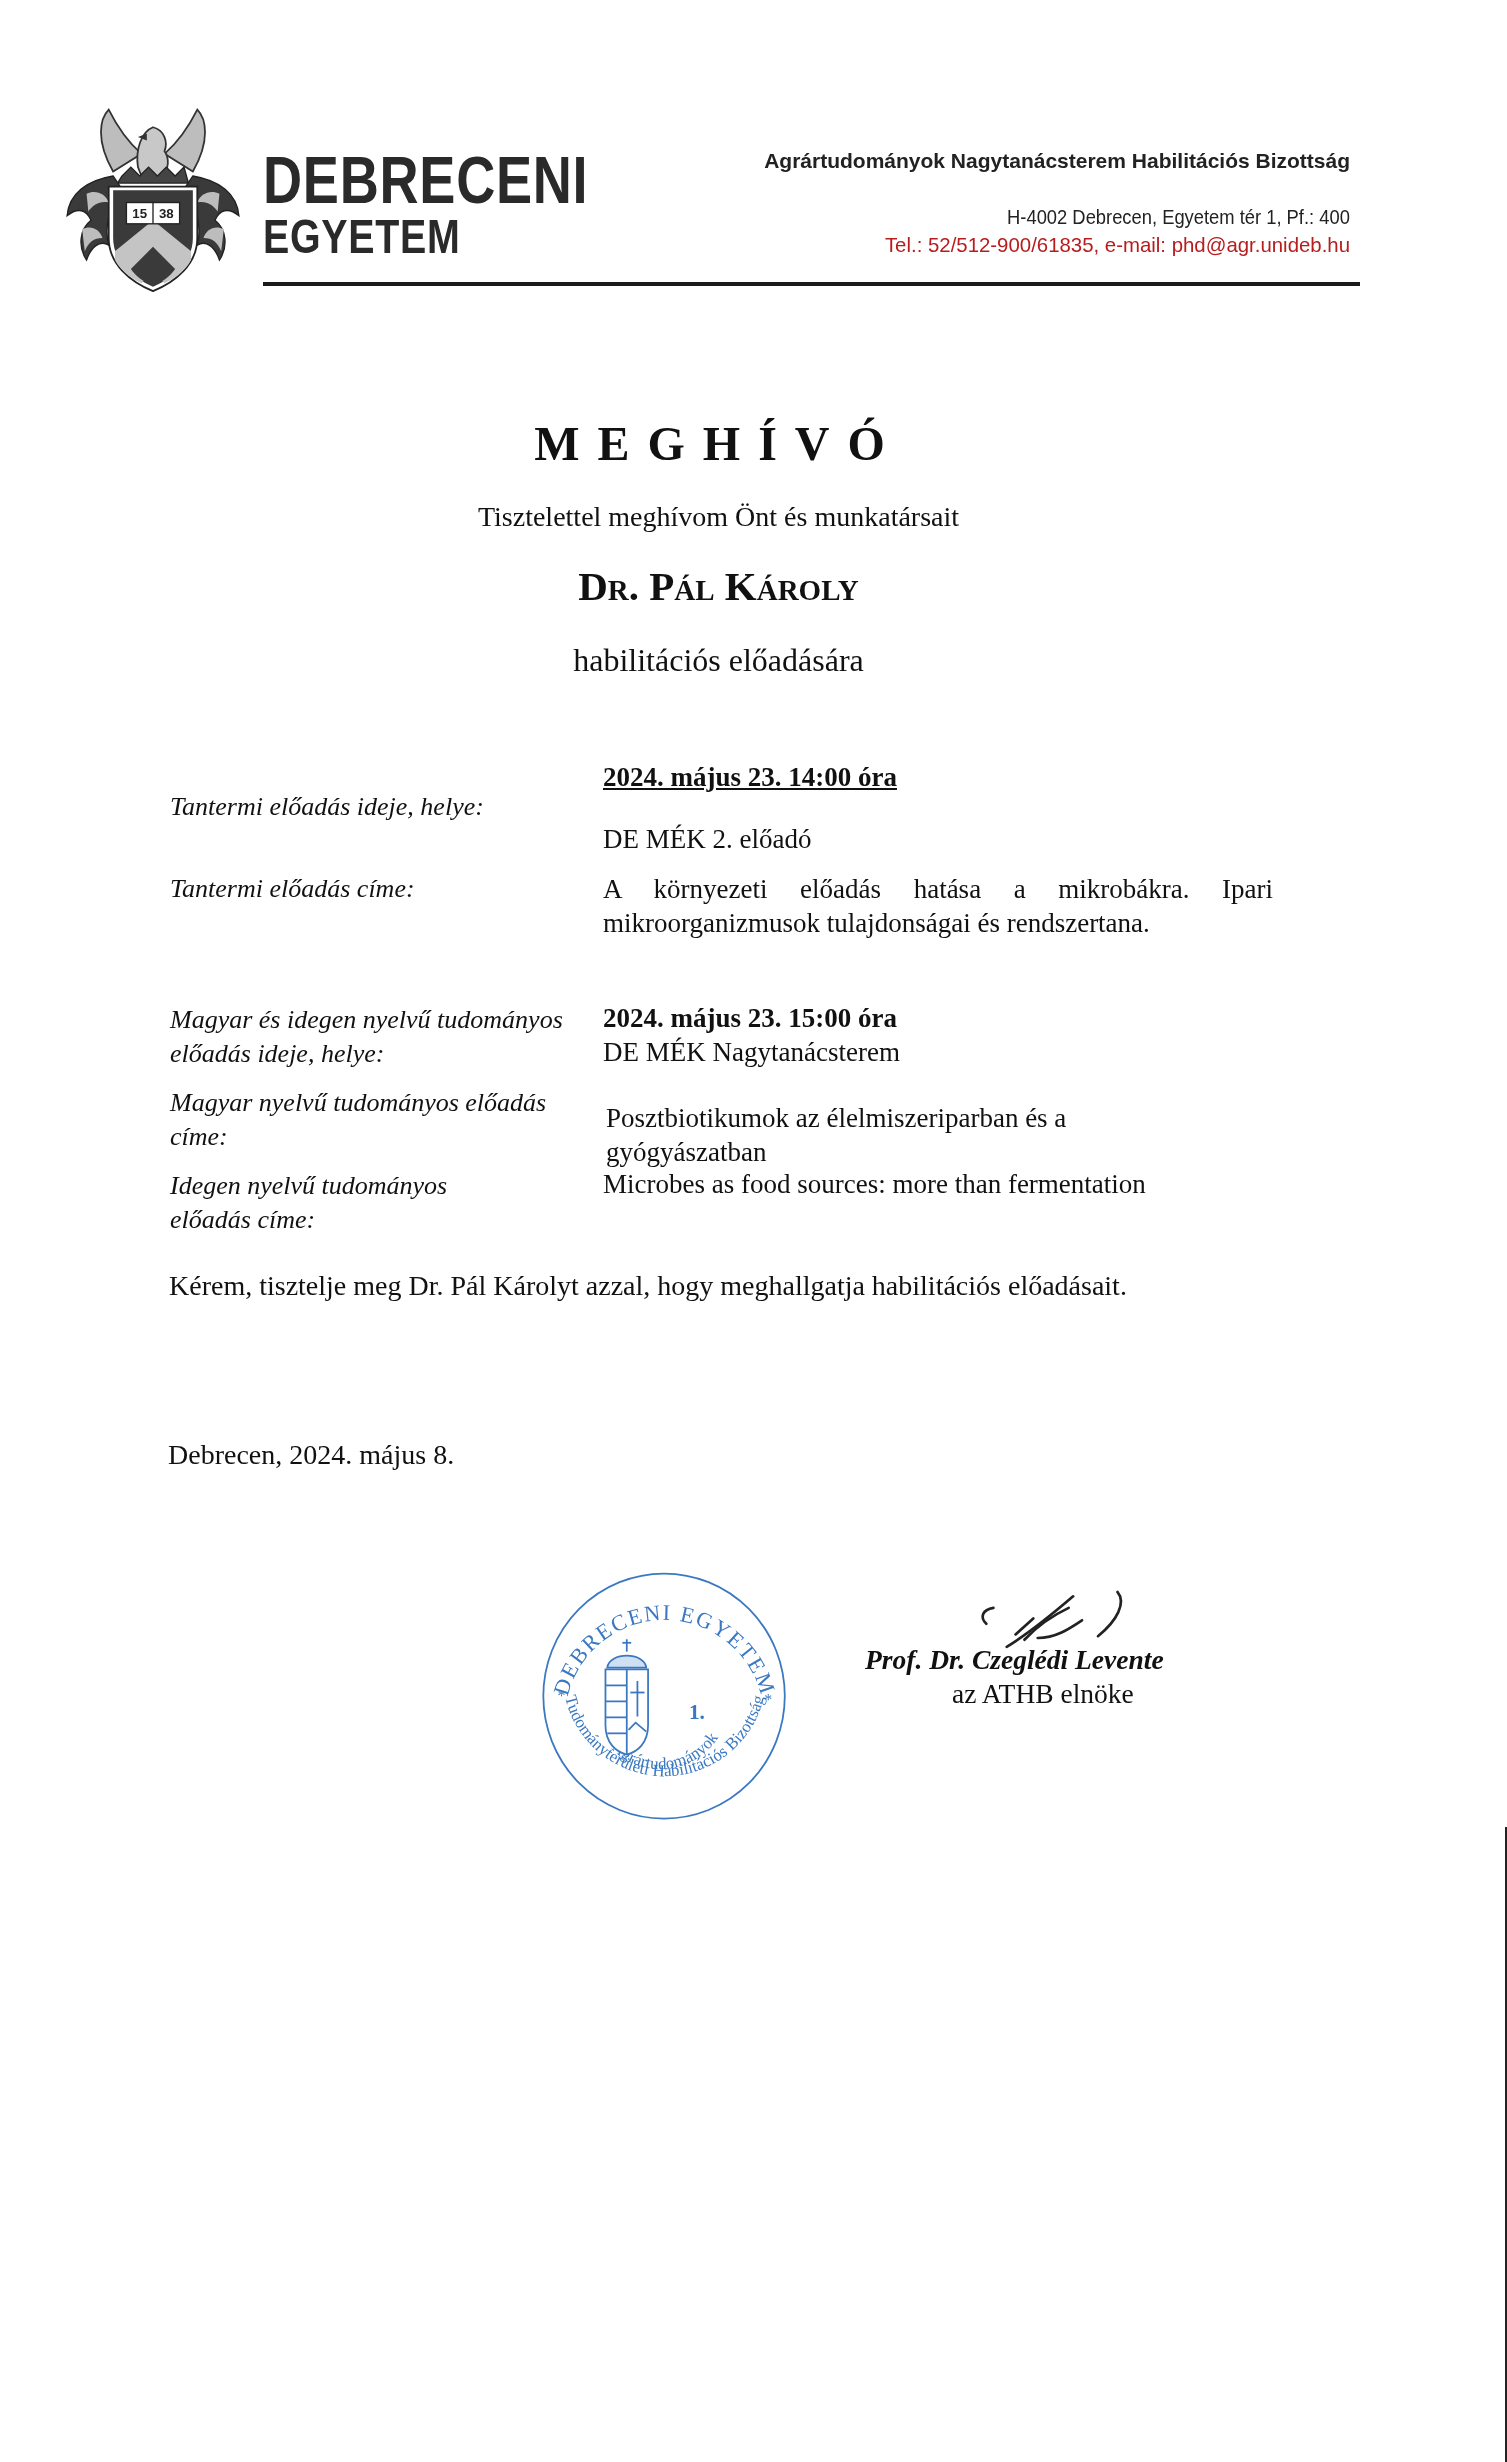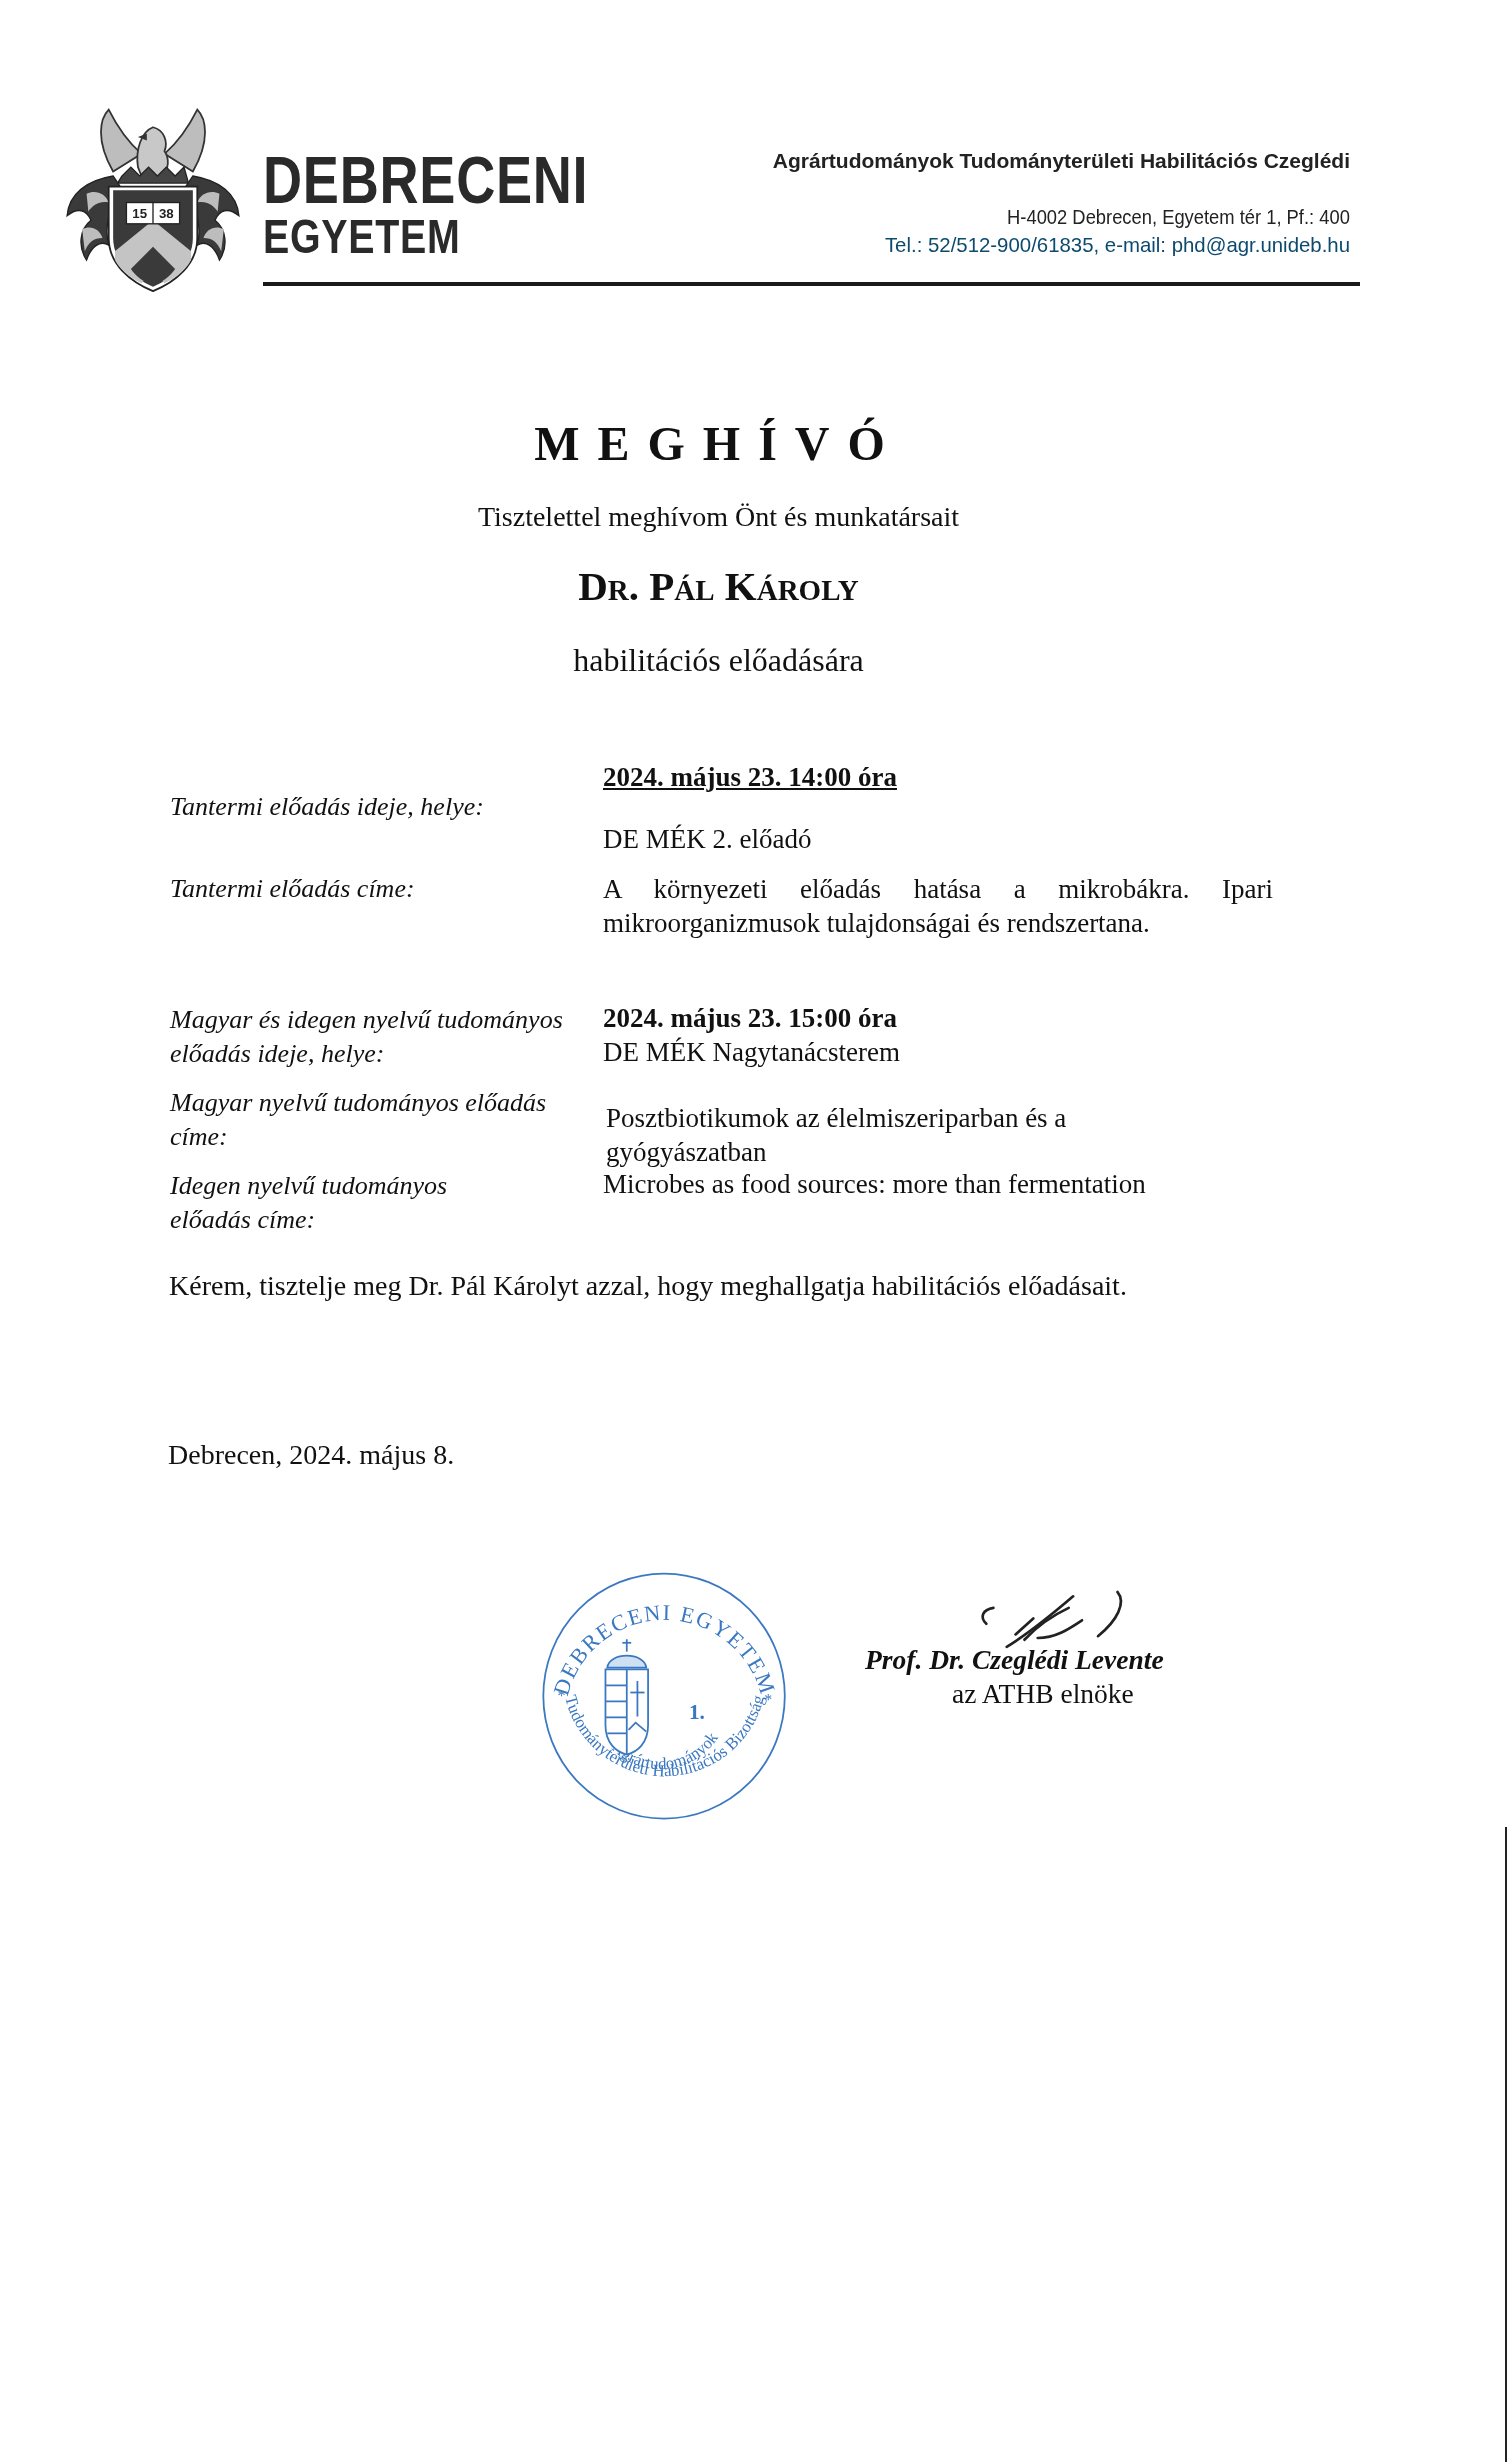--- a/index.html
+++ b/index.html
@@ -10,21 +10,21 @@
 
   
   #logo { left: 60px; top: 105px; width: 186px; height: 188px; }
   #uni-name-1 { left: 263px; top: 145px; font-size: 66px; font-weight: bold; letter-spacing: 0.9px;
     line-height: 71px; transform: scaleX(0.82); transform-origin: left top; color: #2a2a2a; }
   #uni-name-2 { left: 263px; top: 212px; font-size: 48px; font-weight: bold; letter-spacing: 0.9px;
     line-height: 50px; transform: scaleX(0.82); transform-origin: left top; color: #2a2a2a; }
   #committee { right: 158px; top: 149px; font-size: 21px; font-weight: bold; white-space: nowrap; color: #222; }
   #address { right: 158px; top: 206px; font-size: 20.4px; white-space: nowrap; color: #222;
     transform: scaleX(0.9); transform-origin: right top; }
-  #contact { right: 158px; top: 234px; font-size: 20.4px; white-space: nowrap; color: #0c4a6e; }
+  #contact { right: 158px; top: 234px; font-size: 20.4px; white-space: nowrap; color: #b91c1c; }
   #header-rule { left: 263px; top: 282px; width: 1097px; height: 3.5px; background: #1a1a1a; }
 
   
   .center { left: 0; width: 1437px; text-align: center; white-space: nowrap; }
   #title { top: 408px; font-size: 48px; font-weight: bold; letter-spacing: 18px; line-height: 71px; }
   #greeting { top: 497px; font-size: 28px; line-height: 39px; }
   #honoree { top: 561px; font-size: 41px; font-weight: bold; line-height: 50px; font-variant: small-caps; }
   #purpose { top: 641px; font-size: 32px; line-height: 39px; }
 
   
@@ -87,21 +87,21 @@
 
   <rect x="75" y="110" width="60" height="24" fill="#fff" stroke="#222" stroke-width="1.5"></rect>
   <line x1="105" y1="110" x2="105" y2="134" stroke="#222" stroke-width="1.5"></line>
   <text x="90" y="128" font-family="Liberation Sans, sans-serif" font-size="15" font-weight="bold" text-anchor="middle" fill="#222">15</text>
   <text x="120" y="128" font-family="Liberation Sans, sans-serif" font-size="15" font-weight="bold" text-anchor="middle" fill="#222">38</text>
 </svg>
 
 <div id="uni-name-1" class="abs sans">DEBRECENI</div>
 <div id="uni-name-2" class="abs sans">EGYETEM</div>
 
-<div id="committee" class="abs sans">Agrártudományok Tudományterületi Habilitációs Czeglédi</div>
+<div id="committee" class="abs sans">Agrártudományok Nagytanácsterem Habilitációs Bizottság</div>
 <div id="address" class="abs sans">H-4002 Debrecen, Egyetem tér 1, Pf.: 400</div>
 <div id="contact" class="abs sans">Tel.: 52/512-900/61835, e-mail: phd@agr.unideb.hu</div>
 <div id="header-rule" class="abs"></div>
 
 <div id="title" class="abs serif center">MEGHÍVÓ</div>
 <div id="greeting" class="abs serif center">Tisztelettel meghívom Önt és munkatársait</div>
 <div id="honoree" class="abs serif center">Dr. Pál Károly</div>
 <div id="purpose" class="abs serif center">habilitációs előadására</div>
 
 <div id="row1-label" class="abs serif label">Tantermi előadás ideje, helye:</div>

